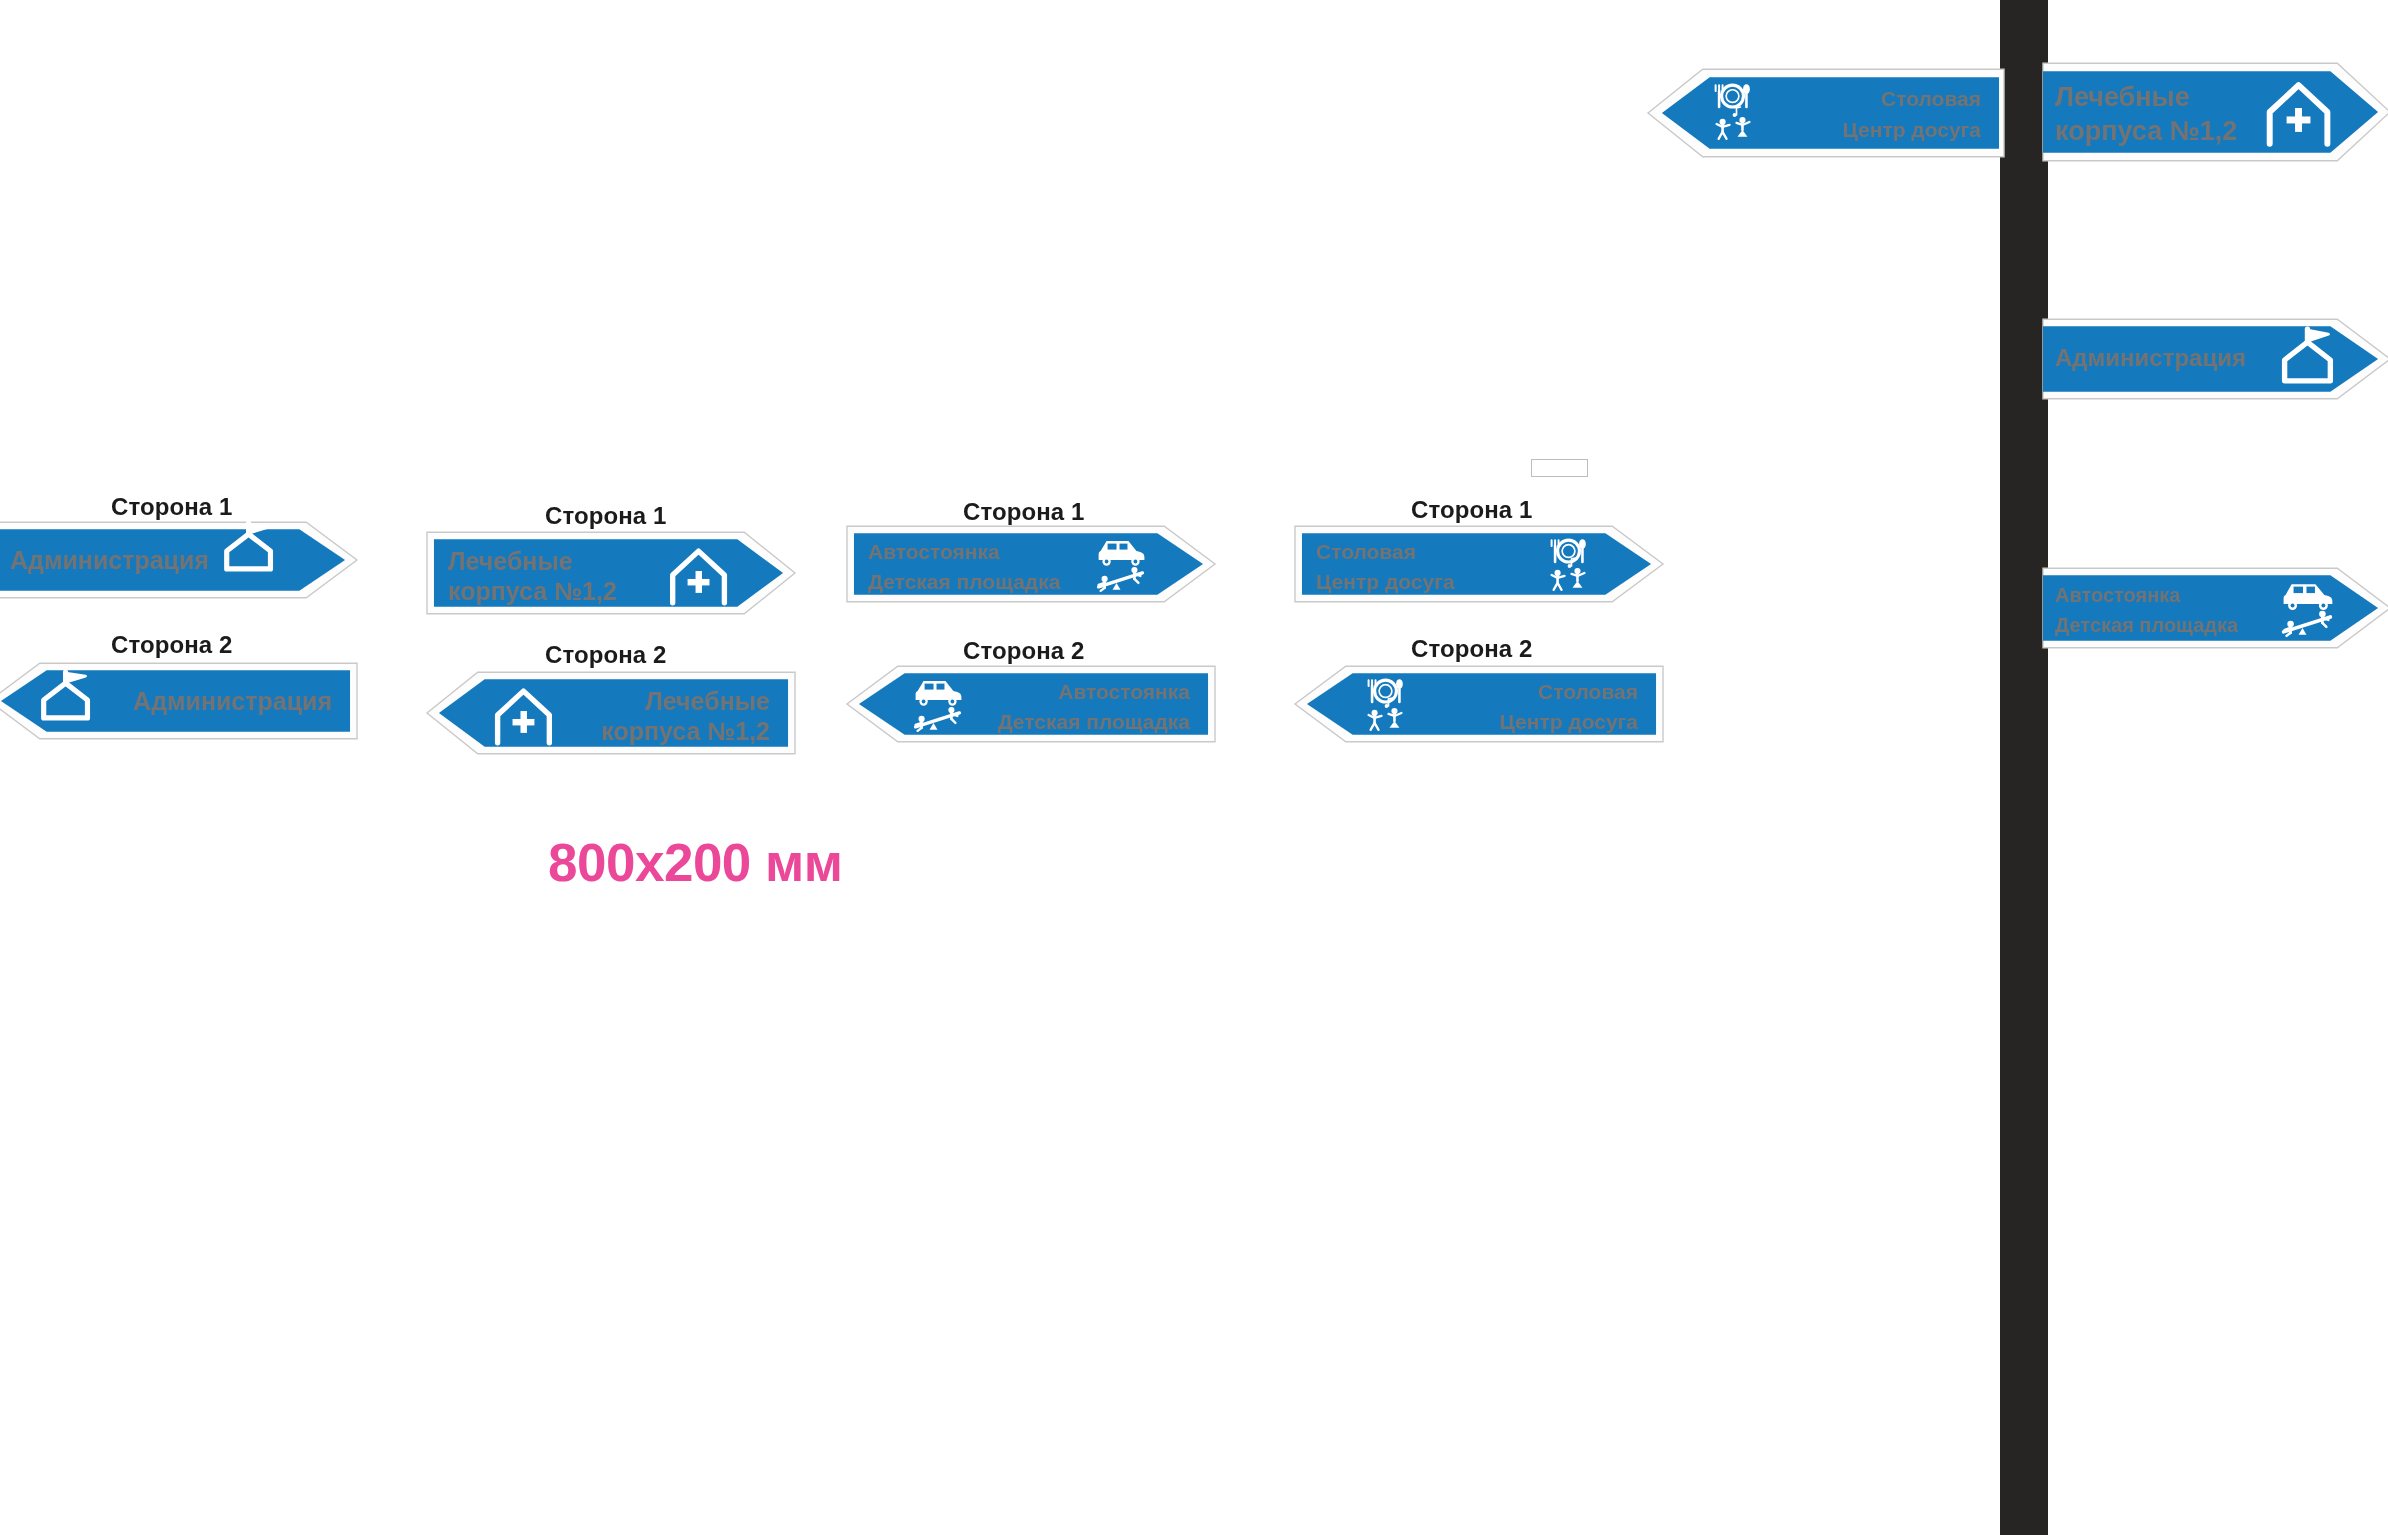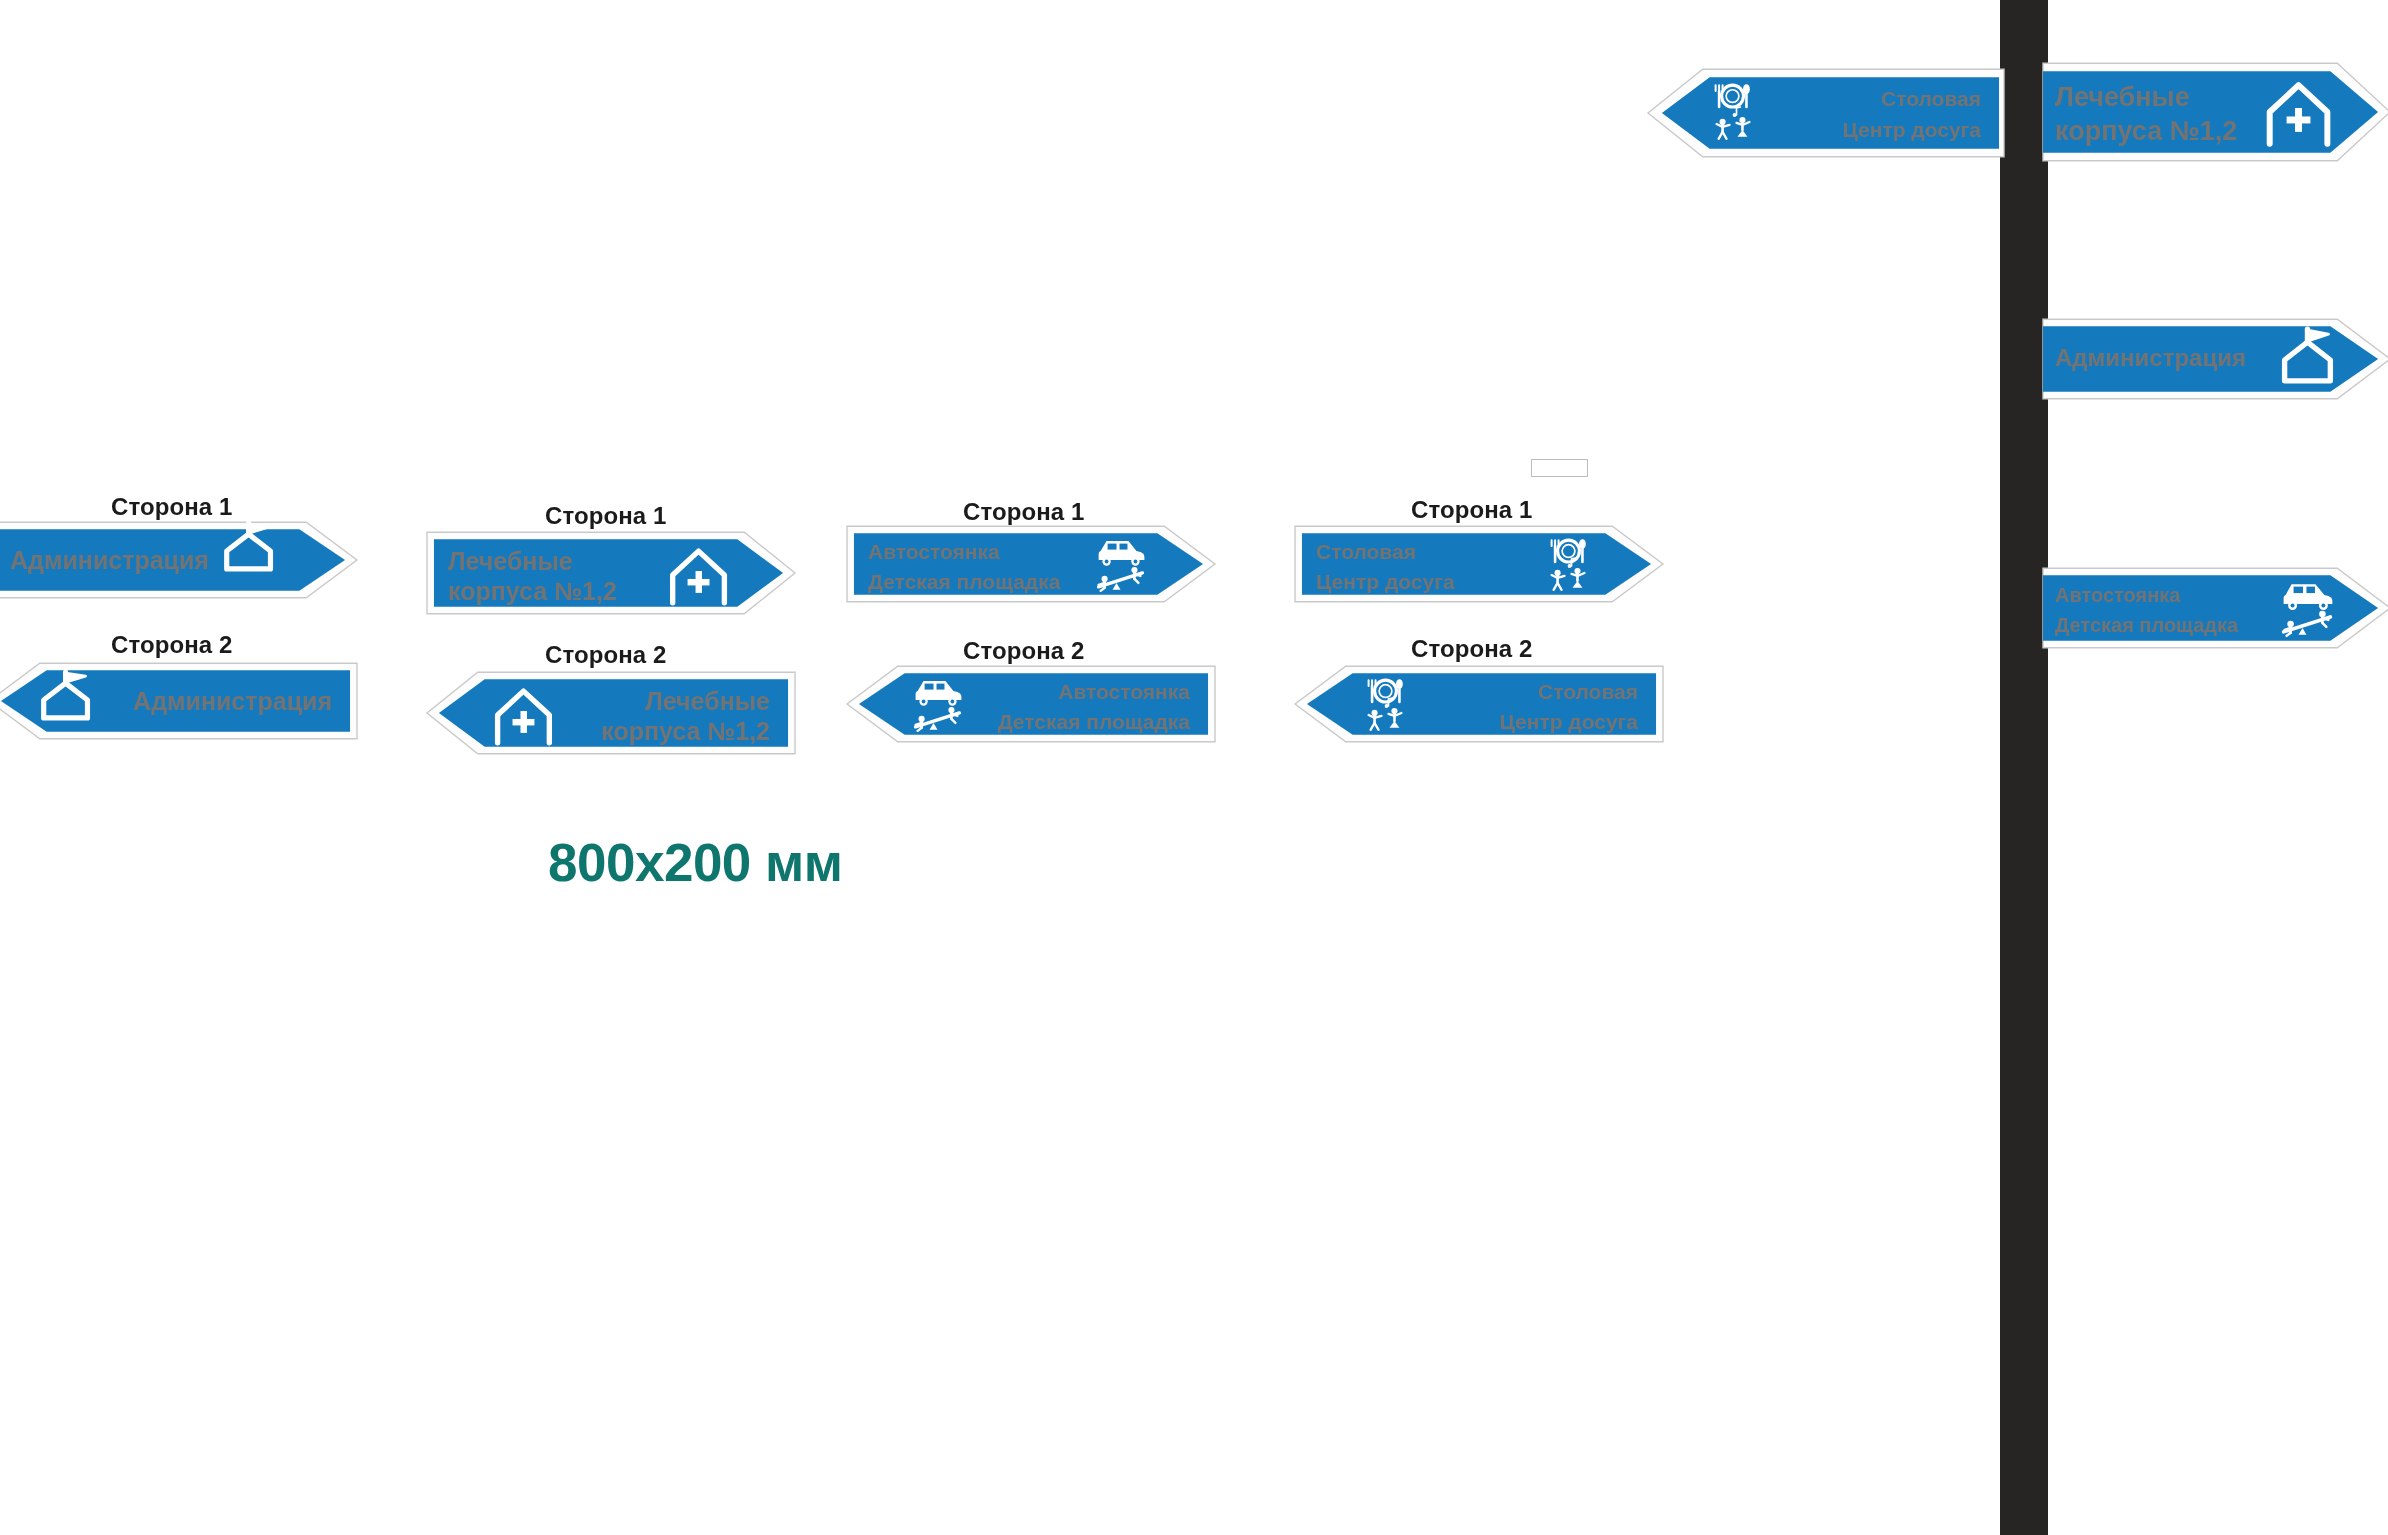--- a/index.html
+++ b/index.html
@@ -26,21 +26,21 @@
     white-space: nowrap;
     letter-spacing: 0.1px;
   }
 
   
   .dim-label {
     position: absolute;
     font-family: "Liberation Sans", sans-serif;
     font-weight: bold;
     font-size: 53px;
-    color: #0f766e;
+    color: #ec4899;
     white-space: nowrap;
     letter-spacing: -0.5px;
   }
 
   
   .sign {
     position: absolute;
     overflow: visible;
   }
   .sign svg { display: block; overflow: visible; }

